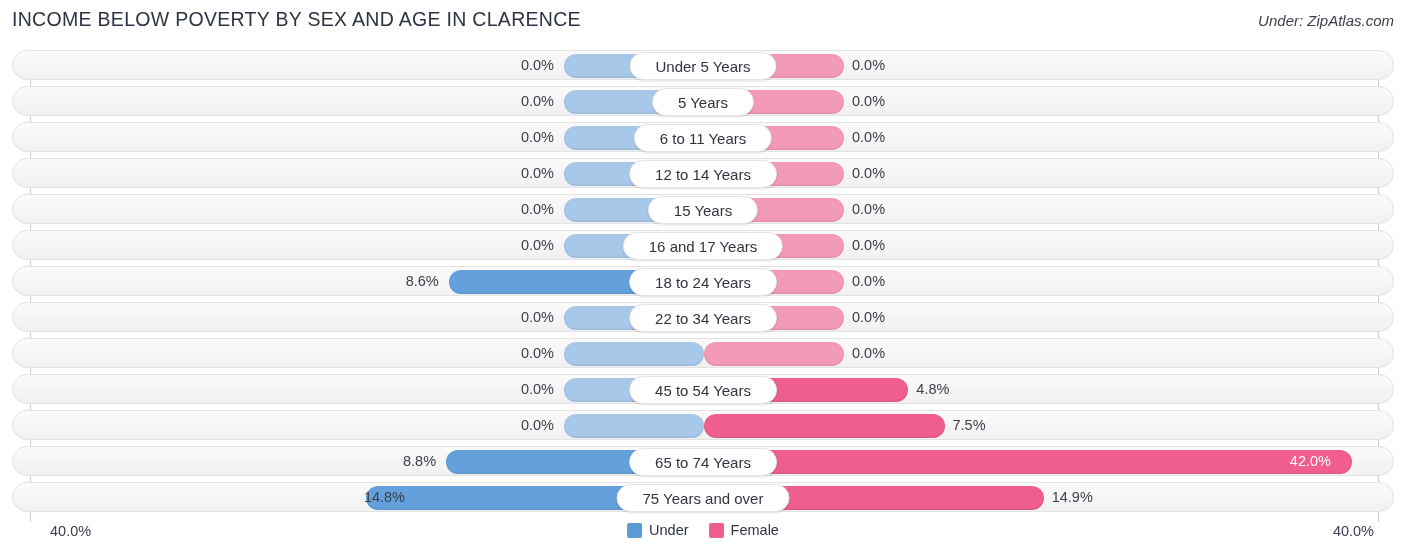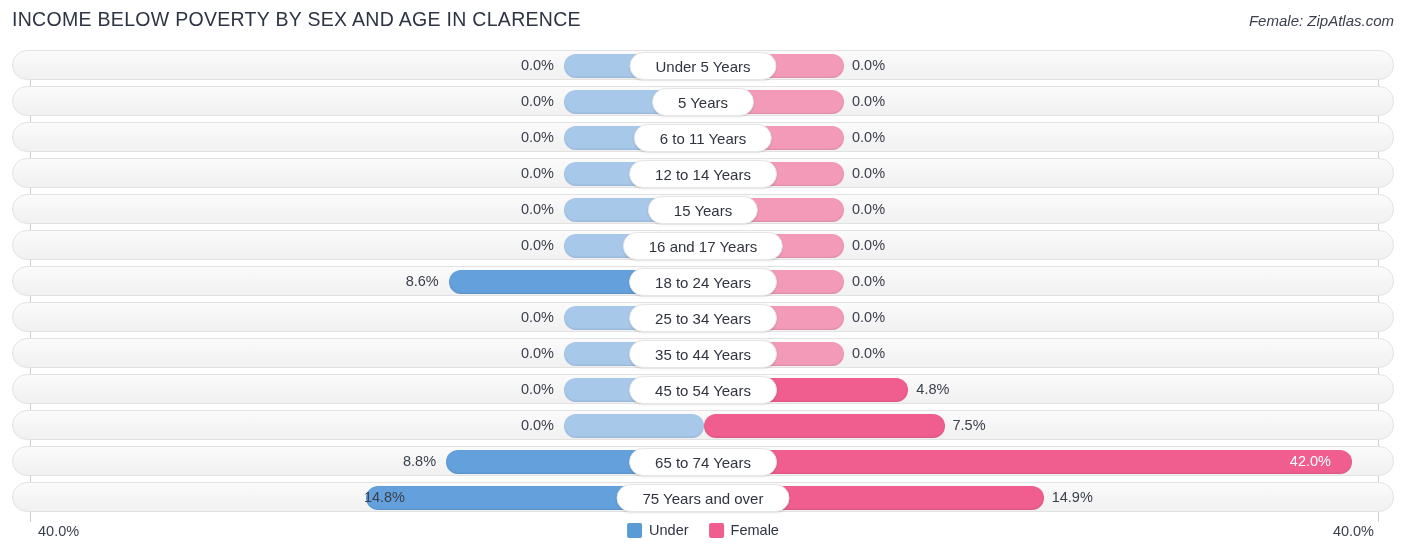--- a/index.html
+++ b/index.html
@@ -76,40 +76,40 @@
     border: 1px solid #e6e6e6;
     border-radius: 14px;
     box-shadow: 0 1px 2px rgba(0,0,0,.12);
     font-size: 15px; color: #30343f; white-space: nowrap;
   }
 
   
   #footer { position: absolute; left: 0; top: 518px; width: 1406px; height: 40px; }
   .tick {
     position: absolute; top: 5px;
-    font-size: 14.5px; color: #3a3f4c; white-space: nowrap;
+    font-size: 14.5px; color: #3a3f4c; white-space: nowrap; margin-left: 12px;
   }
   #tick-left  { left: 38px; }
   #tick-right { right: 32px; }
 
   #legend {
     position: absolute; left: 50%; transform: translateX(-50%); top: 4px;
     display: flex; align-items: center; gap: 20px;
   }
   .legend-item { display: flex; align-items: center; gap: 7px; }
   .swatch { width: 15px; height: 15px; border-radius: 2px; }
   .legend-label { font-size: 14.5px; color: #2e3444; white-space: nowrap; }
 </style>
 </head>
 <body>
 
 <div id="root">
 
   <div id="title">INCOME BELOW POVERTY BY SEX AND AGE IN CLARENCE</div>
-  <div id="source">Female: ZipAtlas.com</div>
+  <div id="source">Under: ZipAtlas.com</div>
 
   <div id="plot">
     <div class="axis-line" id="axis-left"></div>
     <div class="axis-line" id="axis-right"></div>
   <div class="row" style="top: 0px;">
         <div class="bar male" style="left: 551px; width: 140px;"></div>
         <div class="bar female" style="left: 691px; width: 140px;"></div>
         <div class="val left" style="right: 839px;">0.0%</div>
         <div class="val" style="left: 839px;">0.0%</div>
         <div class="cat-pill">Under 5 Years</div>
@@ -154,28 +154,27 @@
         <div class="bar female" style="left: 691px; width: 140px;"></div>
         <div class="val left" style="right: 954.24px;">8.6%</div>
         <div class="val" style="left: 839px;">0.0%</div>
         <div class="cat-pill">18 to 24 Years</div>
       </div>
       <div class="row" style="top: 252px;">
         <div class="bar male" style="left: 551px; width: 140px;"></div>
         <div class="bar female" style="left: 691px; width: 140px;"></div>
         <div class="val left" style="right: 839px;">0.0%</div>
         <div class="val" style="left: 839px;">0.0%</div>
-        <div class="cat-pill">25 to 34 Years</div>
+        <div class="cat-pill">22 to 34 Years</div>
       </div>
       <div class="row" style="top: 288px;">
         <div class="bar male" style="left: 551px; width: 140px;"></div>
         <div class="bar female" style="left: 691px; width: 140px;"></div>
         <div class="val left" style="right: 839px;">0.0%</div>
         <div class="val" style="left: 839px;">0.0%</div>
-        <div class="cat-pill">35 to 44 Years</div>
       </div>
       <div class="row" style="top: 324px;">
         <div class="bar male" style="left: 551px; width: 140px;"></div>
         <div class="bar female hi" style="left: 691px; width: 204.32px;"></div>
         <div class="val left" style="right: 839px;">0.0%</div>
         <div class="val" style="left: 903.32px;">4.8%</div>
         <div class="cat-pill">45 to 54 Years</div>
       </div>
       <div class="row" style="top: 360px;">
         <div class="bar male" style="left: 551px; width: 140px;"></div>

